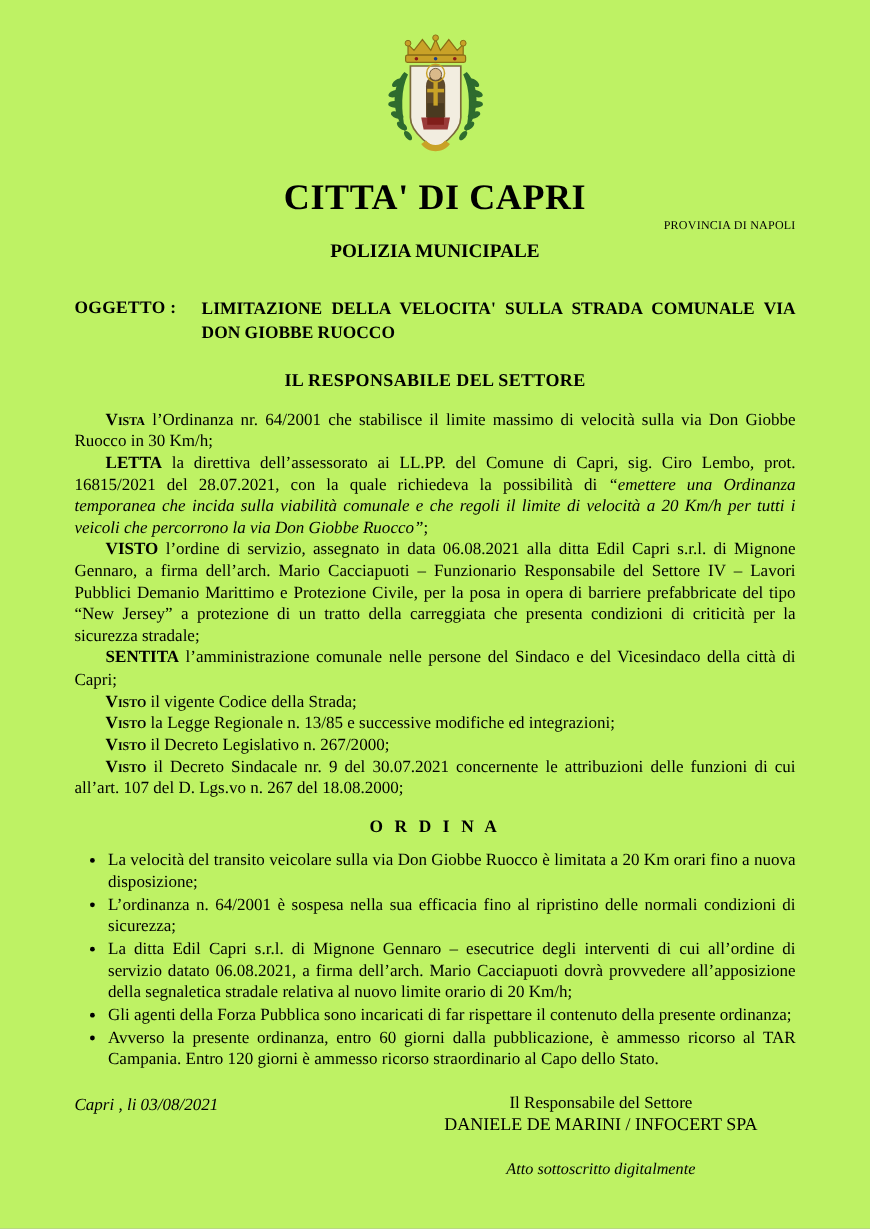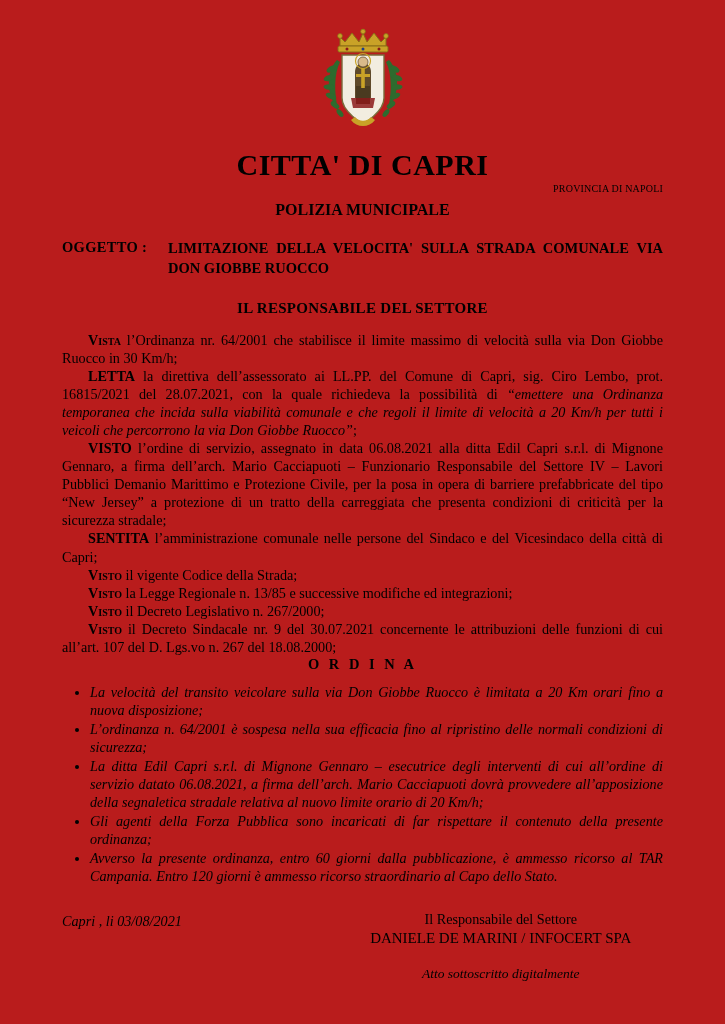--- a/index.html
+++ b/index.html
@@ -3,21 +3,21 @@
 <meta charset="utf-8">
 <style>
   html, body {
     margin: 0;
     padding: 0;
     background: #b0b0b0;
   }
   .page {
     width: 725px;
     height: 1024px;
-    background: #b91c1c;
+    background: #bef264;
     position: relative;
     box-sizing: border-box;
     padding: 18px 62px 10px 62px;
     font-family: "Liberation Serif", serif;
     color: #000000;
     overflow: hidden;
   }
 
   
   .crest-wrap {
@@ -59,21 +59,21 @@
     text-align: right;
     font-size: 13.5px;
     font-weight: bold;
     margin-top: 22px;
     letter-spacing: 0.2px;
   }
 
   
   .oggetto {
     display: flex;
-    margin-top: 20px;
+    margin-top: 30px;
     font-size: 14.5px;
     font-weight: bold;
   }
   .oggetto-label {
     width: 106px;
     flex: 0 0 106px;
     letter-spacing: 0.3px;
   }
   .oggetto-text {
     flex: 1 1 auto;
@@ -110,29 +110,29 @@
   }
   .it {
     font-style: italic;
   }
 
   .ordina {
     text-align: center;
     font-size: 14.5px;
     font-weight: bold;
     letter-spacing: 3px;
+    margin-top: 15px;
     margin-bottom: 10px;
   }
 
   ul.ordina-list {
     margin: 0;
     padding-left: 28px;
     font-size: 14.2px;
     line-height: 1.27;
-    font-style: italic;
   }
   ul.ordina-list li {
     text-align: justify;
     margin-bottom: 1px;
   }
 
   
   .footer {
     position: absolute;
     left: 62px;

